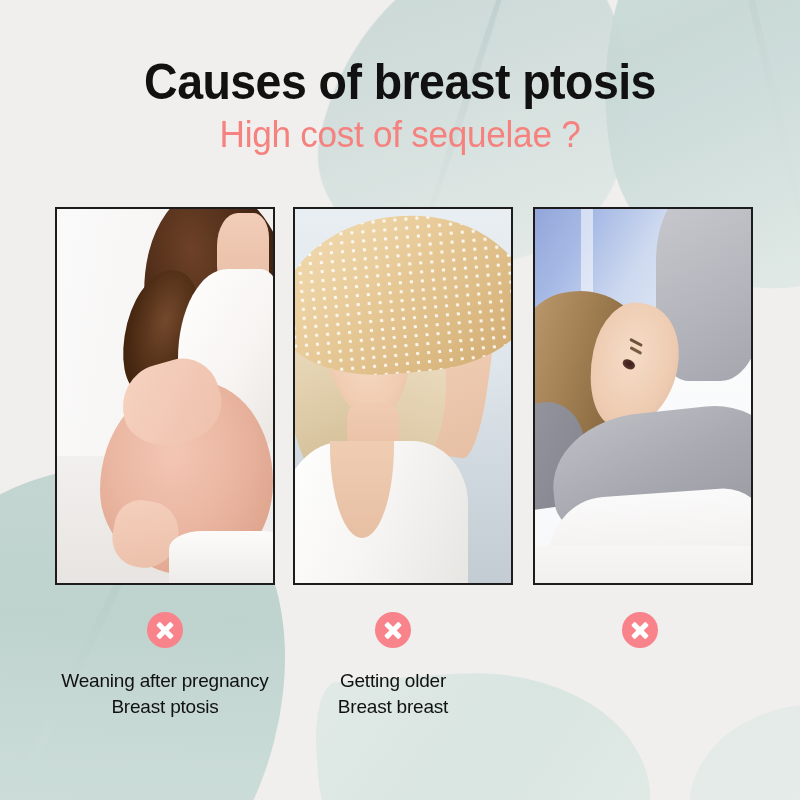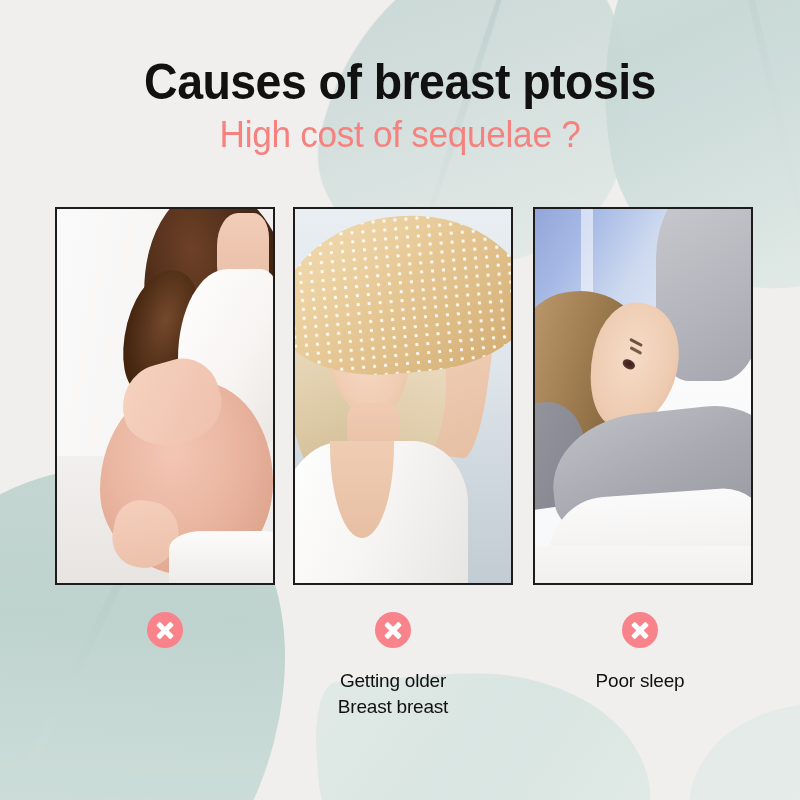--- a/index.html
+++ b/index.html
@@ -378,32 +378,35 @@
         <div class="p3-sheet"></div>
       </div>
     </div>
 
   </div>
 
   <div class="captions">
 
     <div class="caption cap-1">
       <div class="xicon"></div>
+      <div class="cap-text">
+        <span class="cap-line">Weaning after pregnancy</span>
+        <span class="cap-line">Breast ptosis</span>
+      </div>
     </div>
 
     <div class="caption cap-2">
       <div class="xicon"></div>
       <div class="cap-text">
         <span class="cap-line">Getting older</span>
         <span class="cap-line">Breast breast</span>
       </div>
     </div>
 
     <div class="caption cap-3">
       <div class="xicon"></div>
       <div class="cap-text">
-        <span class="cap-line">Poor sleep</span>
       </div>
     </div>
 
   </div>
 
 </div>
 
 </body></html>

